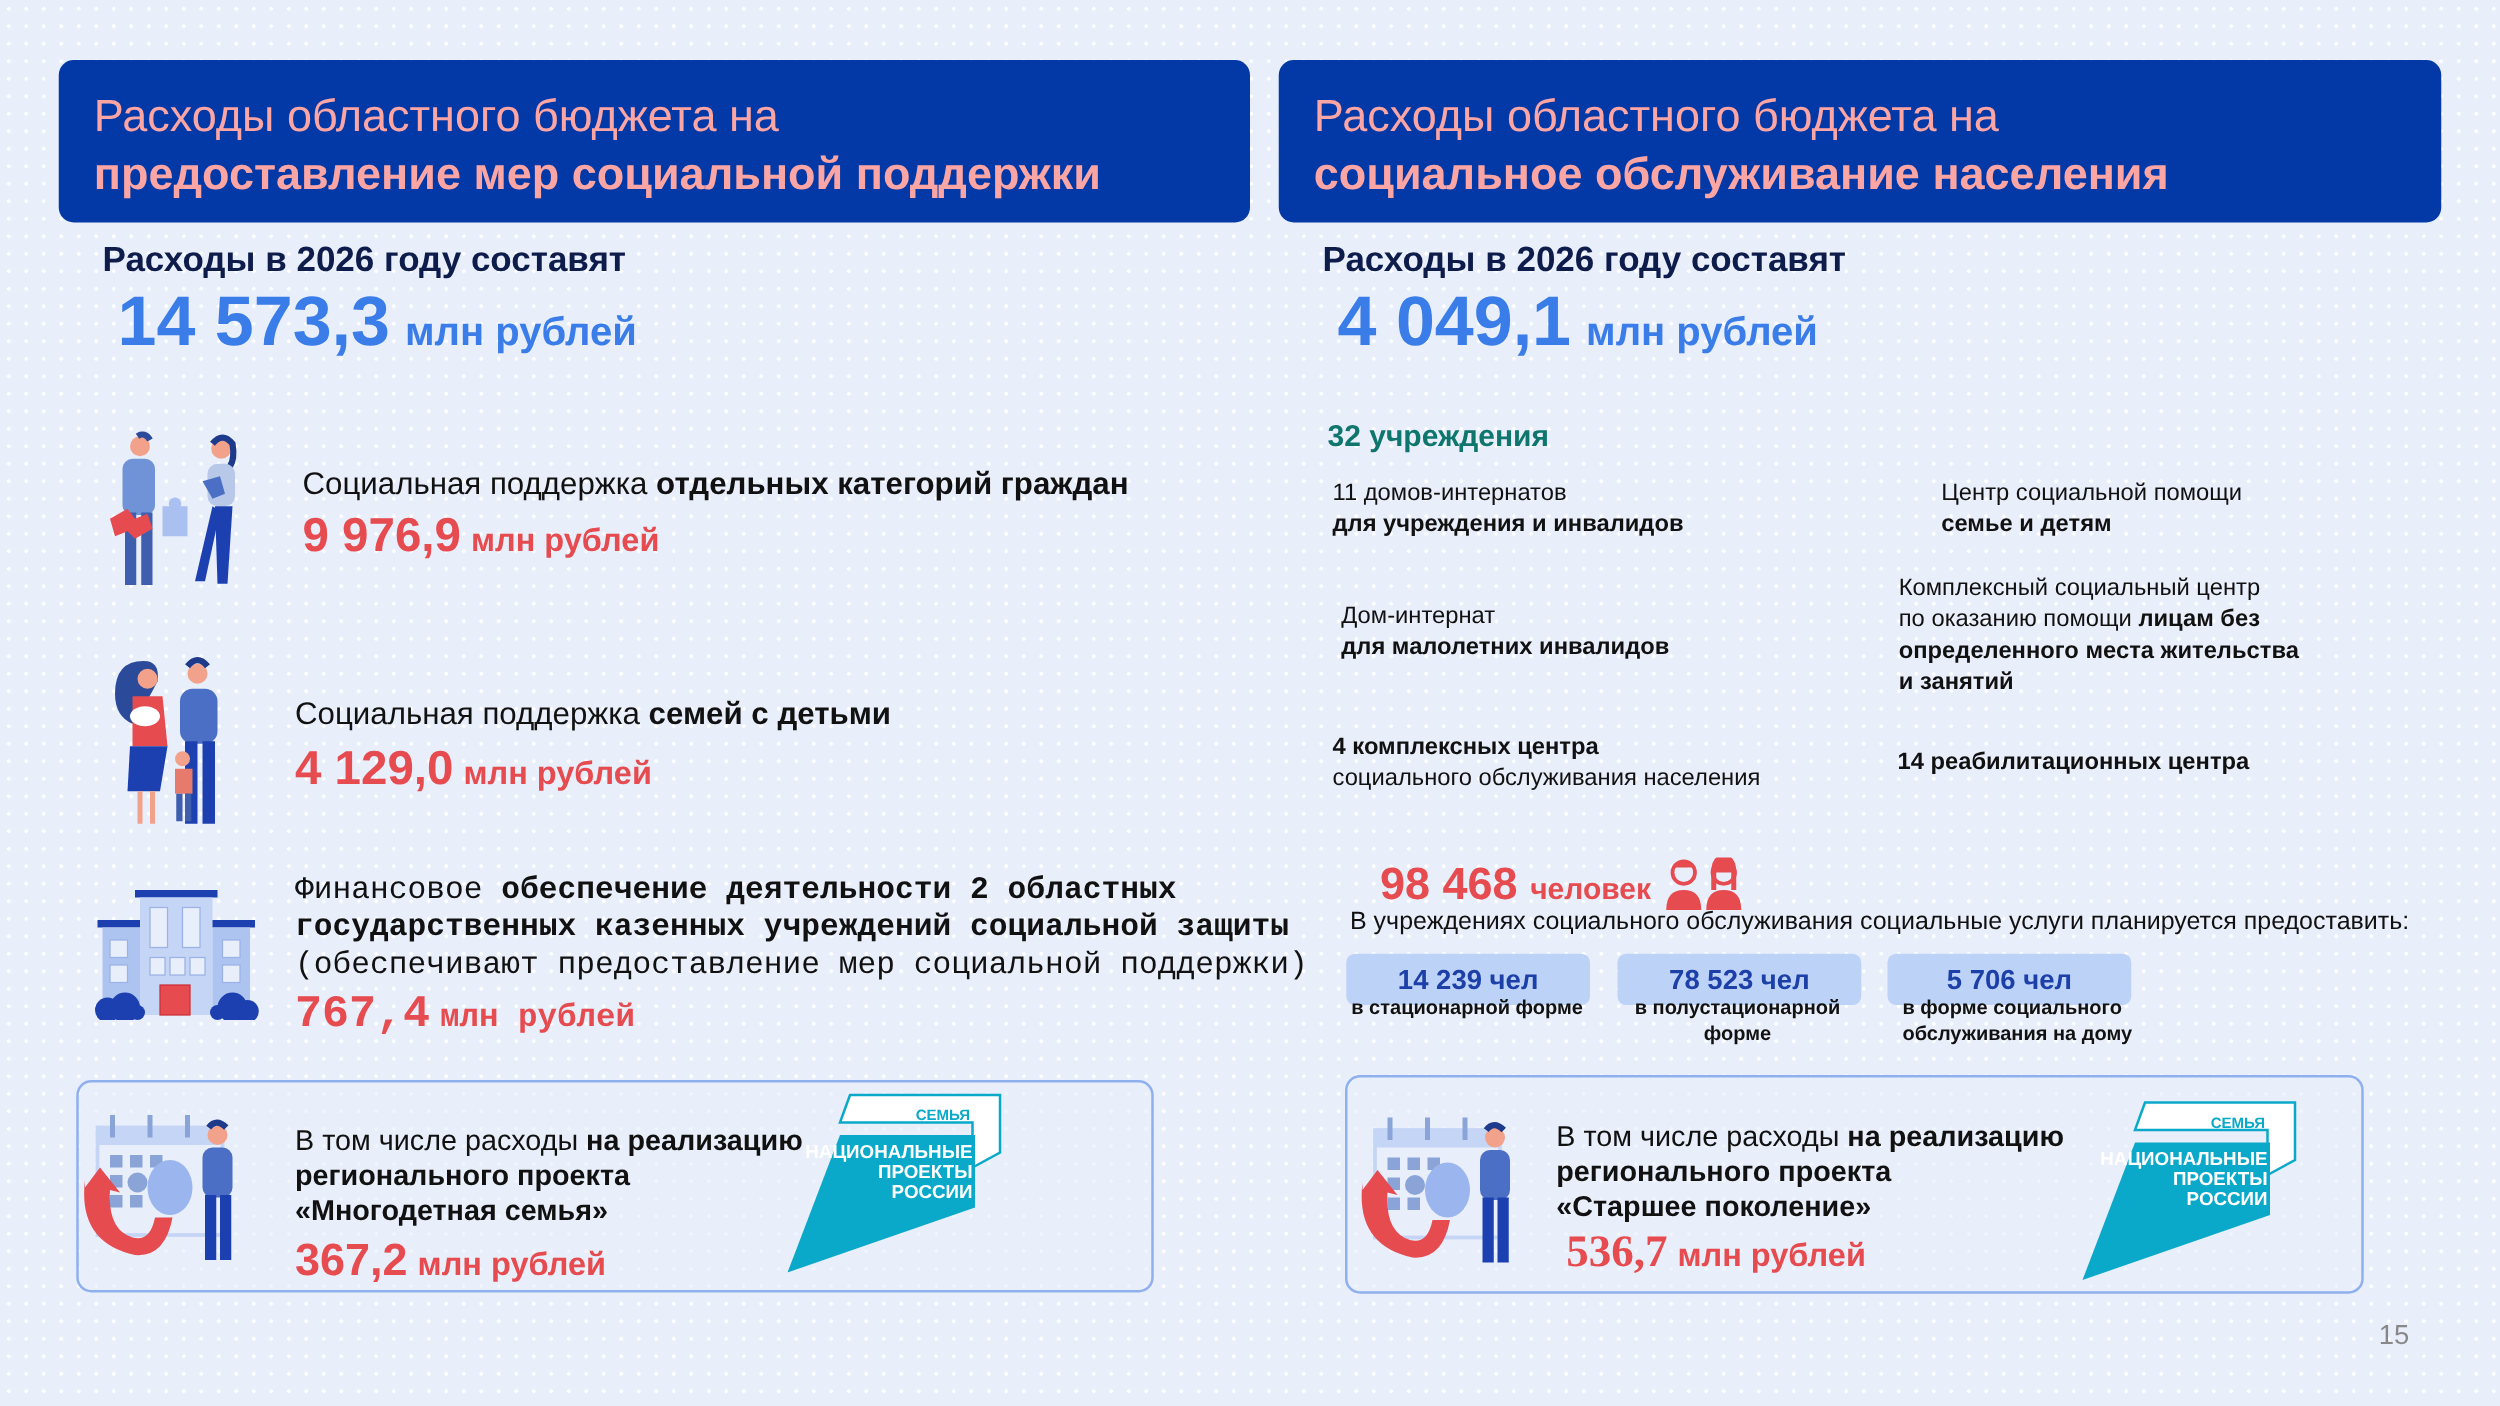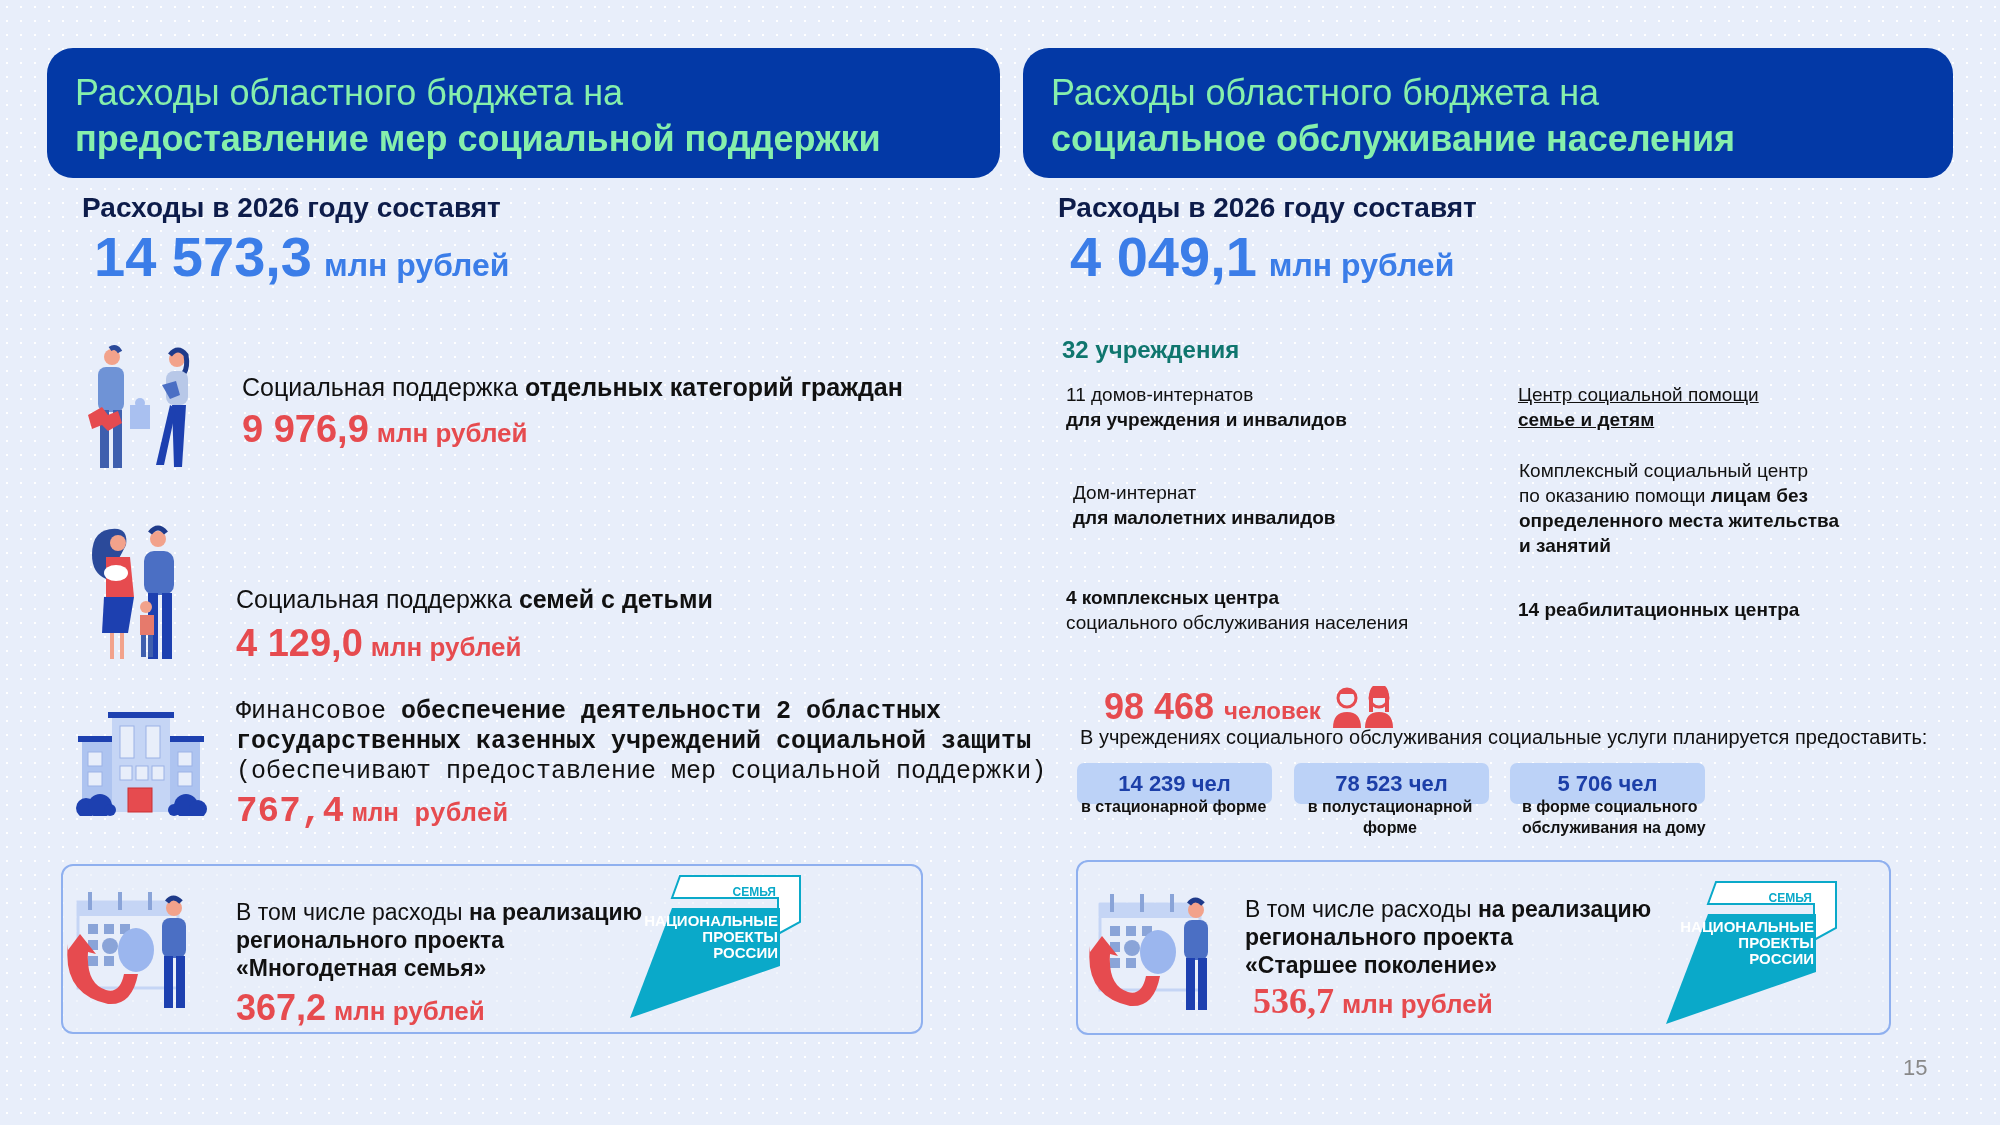--- a/index.html
+++ b/index.html
@@ -7,21 +7,21 @@
   body {
     font-family: "Liberation Sans", sans-serif;
     background-color: #e8eefa;
     background-image: radial-gradient(#ffffff 1.3px, transparent 1.4px);
     background-size: 14px 14px;
     position: relative;
     color: #111;
   }
   .header {
     position: absolute; top: 48px; height: 130px;
-    background: #0339a6; border-radius: 26px; color: #86efac;
+    background: #0339a6; border-radius: 12px; color: #fca5a5;
     padding: 22px 28px;
   }
   .header.left { left: 47px; width: 953px; }
   .header.right { left: 1023px; width: 930px; }
   .header .l1 { font-size: 36px; line-height: 46px; font-weight: normal; }
   .header .l2 { font-size: 36px; line-height: 46px; font-weight: bold; }
 
   .total { position: absolute; }
   .total .cap { font-size: 28px; font-weight: bold; color: #0d1c4a; }
   .total .num { font-size: 56px; font-weight: bold; color: #3b7de8; margin-left: 12px; }
@@ -121,21 +121,21 @@
   <circle cx="72" cy="14" r="8" fill="#f2a28b"></circle>
   <path d="M64 8 q8 -10 16 0" stroke="#1e3a8a" stroke-width="5" fill="none"></path>
   <rect x="58" y="26" width="30" height="44" rx="10" fill="#4b6fc4"></rect>
   <rect x="62" y="68" width="10" height="66" fill="#1d40b0"></rect>
   <rect x="76" y="68" width="10" height="66" fill="#1d40b0"></rect>
   <circle cx="60" cy="82" r="6" fill="#f2a28b"></circle>
   <rect x="54" y="90" width="14" height="20" fill="#e67a6c"></rect>
   <rect x="55" y="110" width="5" height="22" fill="#3f5fae"></rect>
   <rect x="62" y="110" width="5" height="22" fill="#3f5fae"></rect>
 </svg>
-<div class="item" style="left:236px; top:556px; display:block;margin-top:28px;">
+<div class="item" style="left:236px; top:556px; display:block;">
   <div class="txt"><span>Социальная поддержка </span><b>семей с детьми</b></div>
   <div style="margin-top:8px;"><span class="red-num">4 129,0</span><span class="red-unit">млн рублей</span></div>
 </div>
 
 <svg class="illus" style="left:74px; top:710px;" width="134" height="106" viewBox="0 0 134 106">
   <rect x="34" y="2" width="66" height="6" fill="#1d40b0"></rect>
   <rect x="38" y="8" width="58" height="94" fill="#c5d5f5"></rect>
   <rect x="4" y="26" width="34" height="6" fill="#1d40b0"></rect>
   <rect x="96" y="26" width="34" height="6" fill="#1d40b0"></rect>
   <rect x="8" y="32" width="30" height="70" fill="#aec4f0"></rect>
@@ -202,21 +202,21 @@
   <text x="150" y="52" text-anchor="end" font-family="Liberation Sans, sans-serif" font-size="15" font-weight="bold" fill="#fff">НАЦИОНАЛЬНЫЕ</text>
   <text x="150" y="68" text-anchor="end" font-family="Liberation Sans, sans-serif" font-size="15" font-weight="bold" fill="#fff">ПРОЕКТЫ</text>
   <text x="150" y="84" text-anchor="end" font-family="Liberation Sans, sans-serif" font-size="15" font-weight="bold" fill="#fff">РОССИИ</text>
 </svg>
 
 <div class="inst-title">32 учреждения</div>
 <div class="inst" style="left:1066px; top:382px;">
   <div>11 домов-интернатов</div>
   <div><b>для учреждения и инвалидов</b></div>
 </div>
-<div class="inst" style="left:1518px; top:382px;text-decoration:underline;">
+<div class="inst" style="left:1553px; top:382px;">
   <div>Центр социальной помощи</div>
   <div><b>семье и детям</b></div>
 </div>
 <div class="inst" style="left:1073px; top:480px;">
   <div>Дом-интернат</div>
   <div><b>для малолетних инвалидов</b></div>
 </div>
 <div class="inst" style="left:1519px; top:458px;">
   <div>Комплексный социальный центр</div>
   <div><span>по оказанию помощи </span><b>лицам без</b></div>

